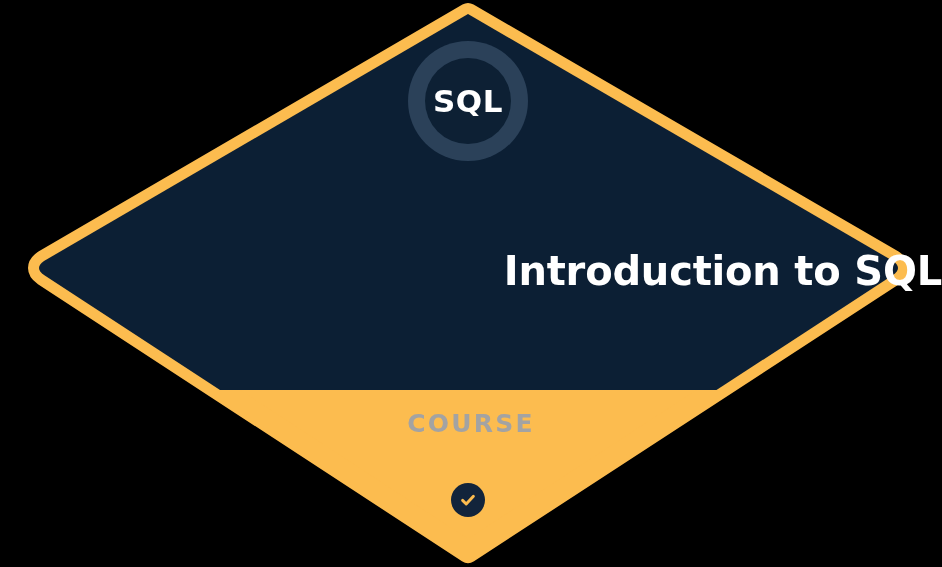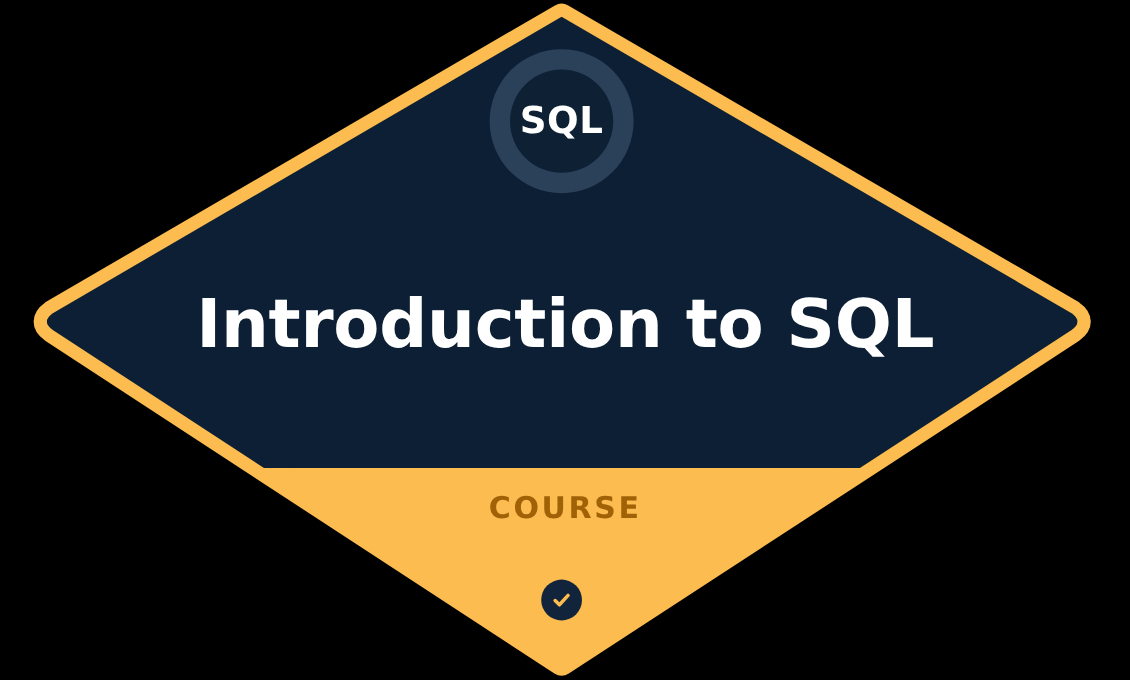--- a/index.html
+++ b/index.html
@@ -71,39 +71,39 @@
     line-height: 1;
     font-family: "DejaVu Sans", "Liberation Sans", sans-serif;
   }
 
   
   #course-title {
     position: absolute;
     left: 0;
     top: 243px;
     width: 942px;
-    text-align: center;
+    text-align: right;
     color: #ffffff;
-    font-size: 56px;
+    font-size: 40px;
     font-weight: bold;
     letter-spacing: -0.2px;
     line-height: 56px;
     font-family: "DejaVu Sans", "Liberation Sans", sans-serif;
   }
 
   
   #status-block {
     position: absolute;
     left: 0;
     top: 406px;
     width: 942px;
     text-align: center;
   }
   .status-line {
-    color: #a16207;
+    color: #a3a3a3;
     font-size: 25px;
     font-weight: bold;
     letter-spacing: 2.2px;
     line-height: 36px;
     font-family: "DejaVu Sans", "Liberation Sans", sans-serif;
   }
 
   #completion-check {
     position: absolute;
     left: 451px;

